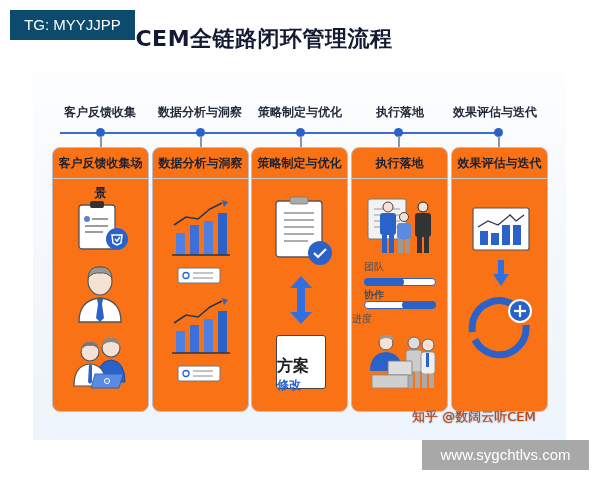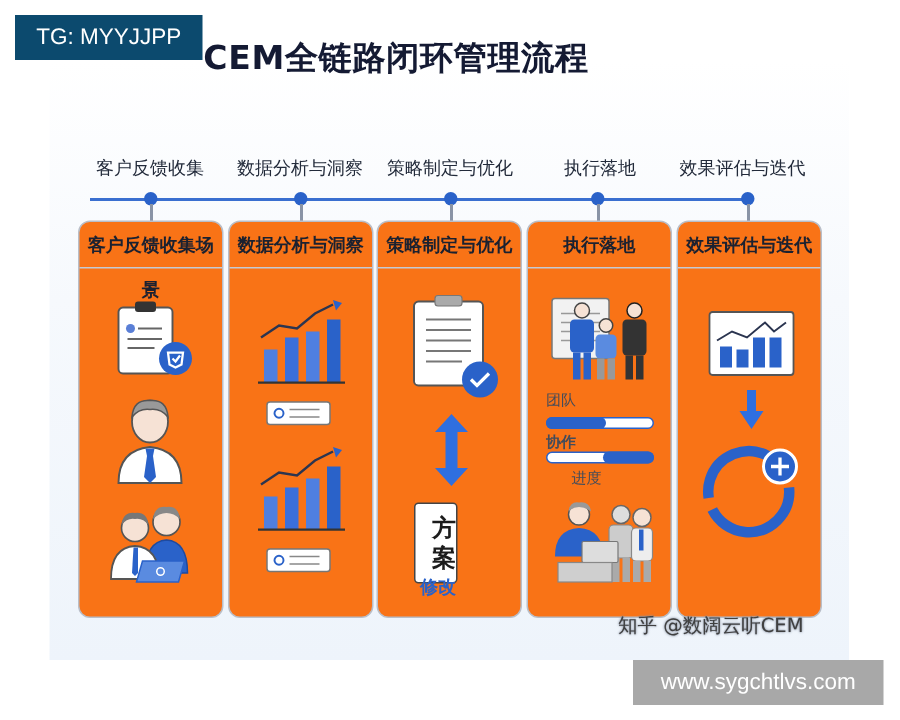--- a/index.html
+++ b/index.html
@@ -14,21 +14,21 @@
   }
   .canvas {
     position: absolute; left: 33px; top: 40px; width: 533px; height: 400px;
     background: linear-gradient(180deg, #ffffff 0%, #f6f9fd 40%, #eef4fb 100%);
   }
   .title {
     position: absolute; left: 0; top: 24px; width: 528px; text-align: center;
     font-size: 22px; font-weight: bold; color: #141a33; letter-spacing: 0.5px;
   }
   .step-label {
-    position: absolute; top: 104px; font-size: 12px; color: #222a3a; text-align: center; width: 110px;
+    position: absolute; top: 104px; font-size: 12px; color: #222a3a; text-align: center; width: 110px; font-weight: bold;
   }
   .timeline {
     position: absolute; left: 60px; top: 132px; width: 440px; height: 2px; background: #3a6fd0;
   }
   .dot {
     position: absolute; top: 128px; width: 9px; height: 9px; border-radius: 50%; background: #2a62c9;
   }
   .stem {
     position: absolute; top: 136px; width: 1.5px; height: 12px; background: #8a94a6;
   }
@@ -41,27 +41,27 @@
     font-size: 12px; color: #1b2130; font-weight: bold;
   }
   .card-body { position: relative; height: 233px; }
   .abs { position: absolute; }
   .mini-label { font-size: 10px; color: #444c5a; position: absolute; }
   .bar-track {
     position: absolute; height: 8px; border: 1.2px solid #2a62c9; border-radius: 6px; background: #fff; box-sizing: border-box;
   }
   .bar-fill { position: absolute; top: -1px; height: 8px; background: #2a62c9; border-radius: 6px; }
   .plan-box {
-    position: absolute; width: 29px; height: 54px; border: 1.5px solid #444; border-radius: 3px; background: #fff;
-    text-align: right; box-sizing: border-box; padding-top: 6px;
+    position: absolute; width: 50px; height: 54px; border: 1.5px solid #444; border-radius: 3px; background: #fff;
+    text-align: left; box-sizing: border-box; padding-top: 20px;
   }
   .plan-line1 { font-size: 16px; font-weight: bold; color: #1c1c1c; line-height: 20px; }
   .plan-line2 { font-size: 12px; font-weight: bold; color: #2a62c9; line-height: 20px; font-family: Liberation Mono, monospace; }
   .watermark {
-    position: absolute; left: 412px; top: 408px; font-size: 13px; color: #404040;
+    position: absolute; left: 412px; top: 408px; font-size: 13px; color: #c2410c;
     text-shadow: 0 0 2px #8d96a6, 0 0 1px #8d96a6;
   }
   .url-badge {
     position: absolute; left: 422px; top: 440px; width: 167px; height: 30px; background: #a8a8a8;
     color: #ffffff; font-size: 15px; line-height: 30px; text-align: center; font-family: "Liberation Sans", sans-serif;
   }
 </style>
 </head>
 <body>
 
@@ -206,21 +206,21 @@
       <rect x="60" y="40" width="5" height="16" fill="#333"></rect>
     </svg>
     <div class="mini-label" style="left:12px; top:81px;">团队</div>
     <div class="bar-track" style="left:12px; top:99px; width:72px;">
       <div class="bar-fill" style="left:-1px; width:40px;"></div>
     </div>
     <div class="mini-label" style="left:12px; top:109px;font-weight:bold;">协作</div>
     <div class="bar-track" style="left:12px; top:122px; width:72px;">
       <div class="bar-fill" style="right:-1px; width:34px;"></div>
     </div>
-    <div class="mini-label" style="left:29px; top:133px;">进度</div>
+    <div class="mini-label" style="left:0; top:133px;">进度</div>
     <svg class="abs" style="left:14px; top:152px;" width="70" height="58" viewBox="0 0 70 58">
       <circle cx="48" cy="12" r="6" fill="#ddd" stroke="#666" stroke-width="1"></circle>
       <rect x="40" y="19" width="16" height="22" rx="3" fill="#ccc" stroke="#888" stroke-width="0.8"></rect>
       <rect x="42" y="41" width="5" height="16" fill="#aaa"></rect>
       <rect x="49" y="41" width="5" height="16" fill="#aaa"></rect>
       <circle cx="62" cy="14" r="6" fill="#f6e2d5" stroke="#666" stroke-width="1"></circle>
       <rect x="55" y="21" width="14" height="22" rx="3" fill="#eee" stroke="#888" stroke-width="0.8"></rect>
       <rect x="60" y="22" width="3" height="14" fill="#2a62c9"></rect>
       <rect x="56" y="43" width="5" height="14" fill="#aaa"></rect>
       <rect x="63" y="43" width="5" height="14" fill="#aaa"></rect>

